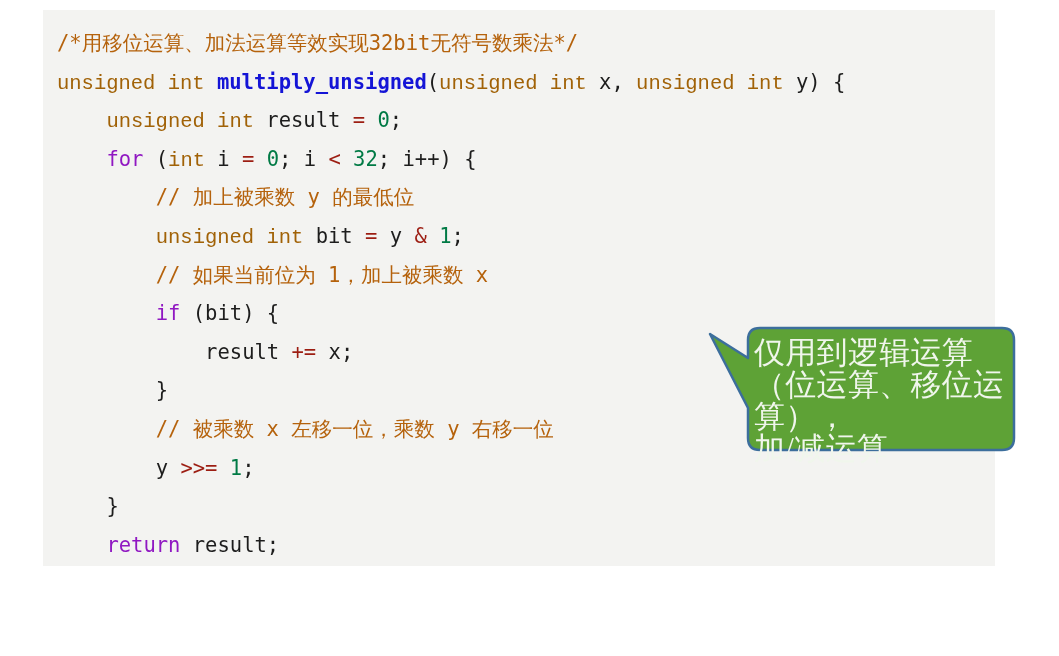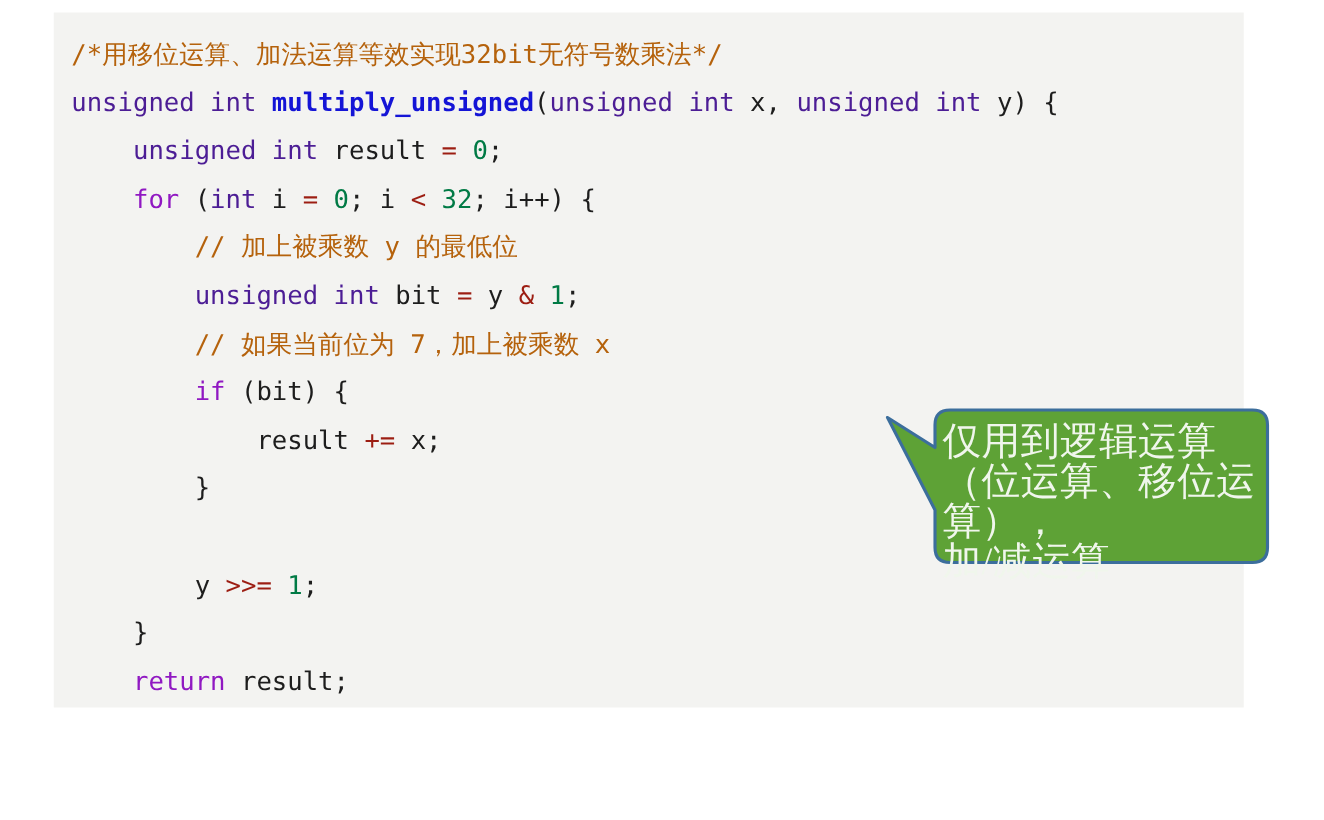--- a/index.html
+++ b/index.html
@@ -36,21 +36,21 @@
     white-space: pre;
     color: #1a1a1a;
     padding-left: 14px;
     letter-spacing: 0px;
   }
   .code-line span { white-space: pre; }
 
   
   .t-plain   { color: #1d1d1d; }
   .t-comment { color: #b5620c; }
-  .t-type    { color: #4c1d95; }
+  .t-type    { color: #a16207; font-family: Liberation Mono, monospace; }
   .t-kw      { color: #9018c2; }
   .t-fn      { color: #1414d6; font-weight: bold; }
   .t-num     { color: #007a45; }
   .t-op      { color: #9c1d12; }
 
   
   #callout {
     position: absolute;
     left: 706px;
     top: 322px;
@@ -74,25 +74,25 @@
 </head>
 <body>
 
 <div id="code-block" style="background: rgb(243, 243, 241);">
     <div class="code-line"><span class="t-comment">/*用移位运算、加法运算等效实现32bit无符号数乘法*/</span></div>
     <div class="code-line"><span class="t-type">unsigned int </span><span class="t-fn">multiply_unsigned</span><span class="t-plain">(</span><span class="t-type">unsigned int </span><span class="t-plain">x, </span><span class="t-type">unsigned int </span><span class="t-plain">y) {</span></div>
     <div class="code-line"><span class="t-plain">    </span><span class="t-type">unsigned int </span><span class="t-plain">result </span><span class="t-op">=</span><span class="t-plain"> </span><span class="t-num">0</span><span class="t-plain">;</span></div>
     <div class="code-line"><span class="t-plain">    </span><span class="t-kw">for </span><span class="t-plain">(</span><span class="t-type">int </span><span class="t-plain">i </span><span class="t-op">=</span><span class="t-plain"> </span><span class="t-num">0</span><span class="t-plain">; i </span><span class="t-op">&lt;</span><span class="t-plain"> </span><span class="t-num">32</span><span class="t-plain">; i++) {</span></div>
     <div class="code-line"><span class="t-plain">        </span><span class="t-comment">// 加上被乘数 y 的最低位</span></div>
     <div class="code-line"><span class="t-plain">        </span><span class="t-type">unsigned int </span><span class="t-plain">bit </span><span class="t-op">=</span><span class="t-plain"> y </span><span class="t-op">&amp;</span><span class="t-plain"> </span><span class="t-num">1</span><span class="t-plain">;</span></div>
-    <div class="code-line"><span class="t-plain">        </span><span class="t-comment">// 如果当前位为 7，加上被乘数 x</span></div>
+    <div class="code-line"><span class="t-plain">        </span><span class="t-comment">// 如果当前位为 1，加上被乘数 x</span></div>
     <div class="code-line"><span class="t-plain">        </span><span class="t-kw">if </span><span class="t-plain">(bit) {</span></div>
     <div class="code-line"><span class="t-plain">            </span><span class="t-plain">result </span><span class="t-op">+=</span><span class="t-plain"> x;</span></div>
     <div class="code-line"><span class="t-plain">        </span><span class="t-plain">}</span></div>
-    <div class="code-line"><span class="t-plain">        </span></div>
+    <div class="code-line"><span class="t-plain">        </span><span class="t-comment">// 被乘数 x 左移一位，乘数 y 右移一位</span></div>
     <div class="code-line"><span class="t-plain">        </span><span class="t-plain">y </span><span class="t-op">&gt;&gt;=</span><span class="t-plain"> </span><span class="t-num">1</span><span class="t-plain">;</span></div>
     <div class="code-line"><span class="t-plain">    </span><span class="t-plain">}</span></div>
     <div class="code-line"><span class="t-plain">    </span><span class="t-kw">return </span><span class="t-plain">result;</span></div>
     <div class="code-line"><span class="t-plain">}</span></div>
   </div>
 
 <div id="callout">
   <svg width="312" height="134" viewBox="0 0 312 134">
     <path id="callout-path" d="M 6 10
              L 46 43

